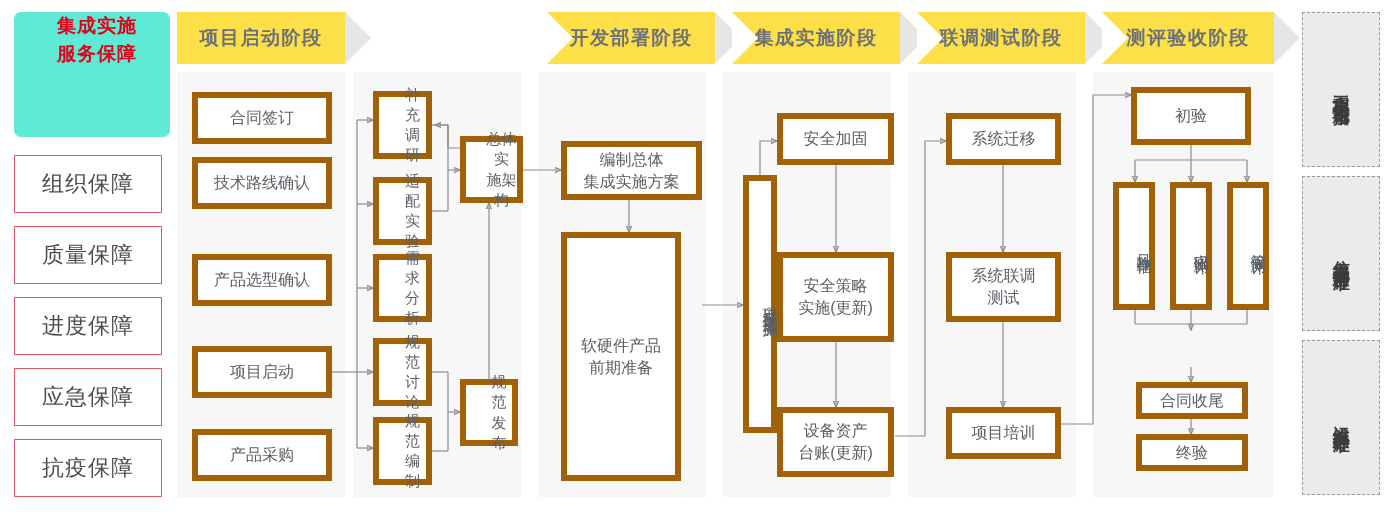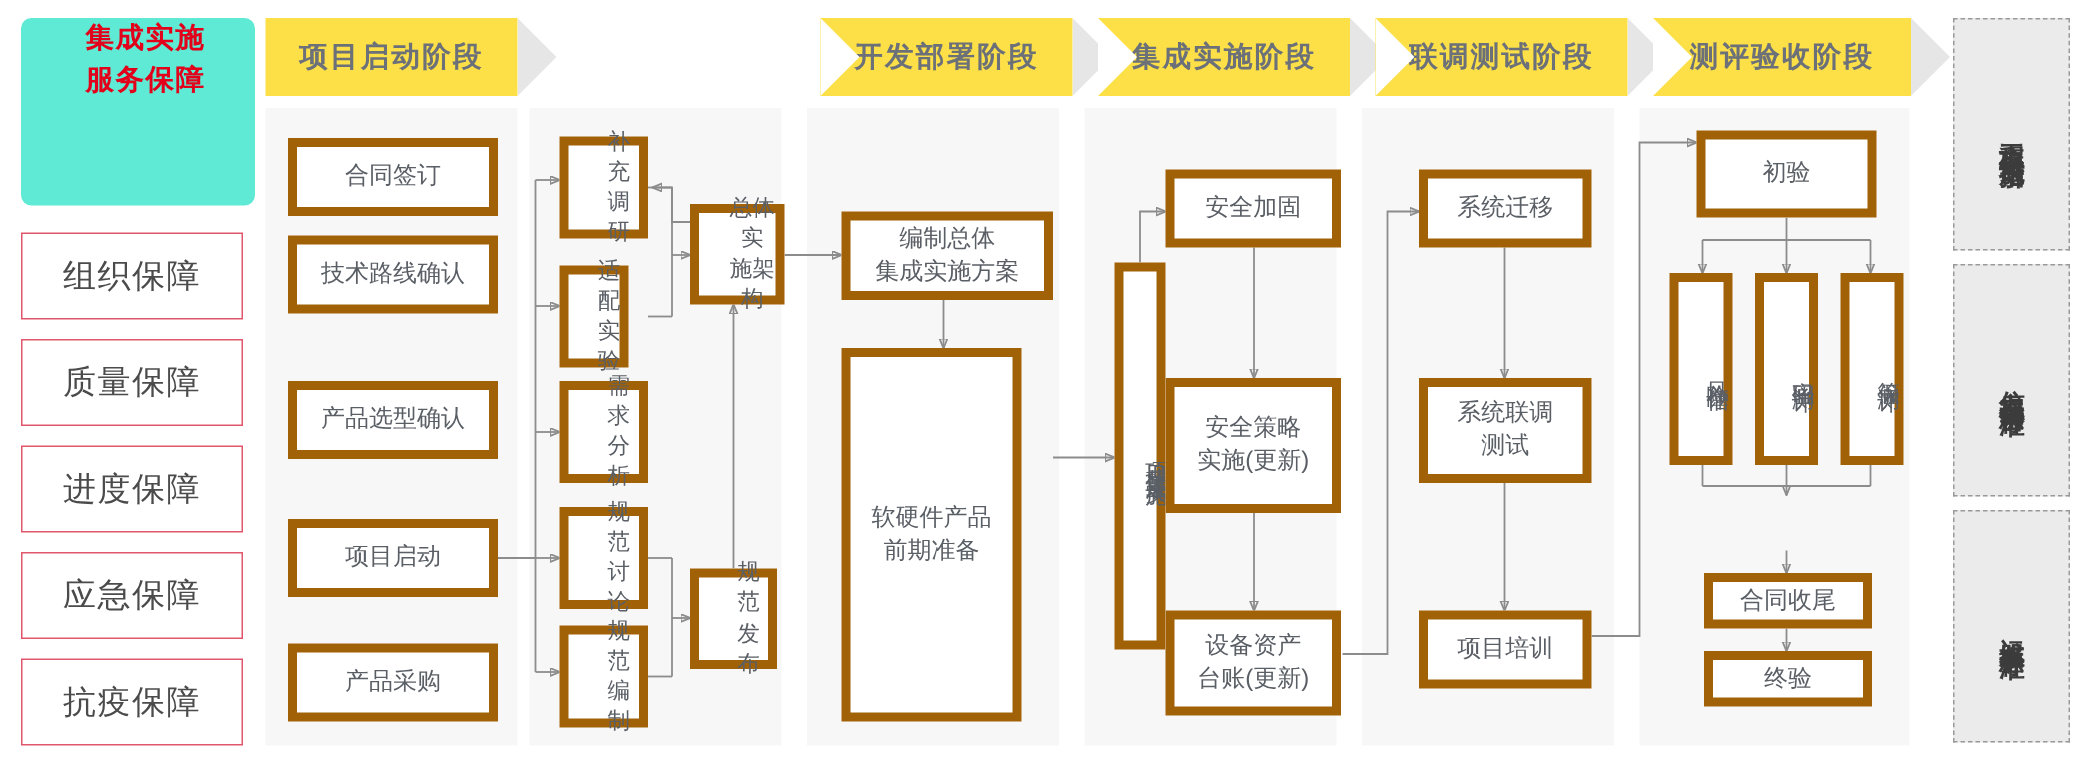--- a/index.html
+++ b/index.html
@@ -209,21 +209,21 @@
   <div class="node" style="left:192px;top:346px;width:140px;height:52px">
       <span>项目启动</span>
     </div>
   <div class="node" style="left:192px;top:429px;width:140px;height:52px">
       <span>产品采购</span>
     </div>
 
   <div class="node sm" style="left:373px;top:91px;width:59px;height:68px">
     <div><span>补充</span><br><span>调研</span></div>
   </div>
-  <div class="node sm" style="left:373px;top:177px;width:46px;height:68px">
+  <div class="node sm" style="left:373px;top:177px;width:59px;height:68px">
     <div><span>适配</span><br><span>实验</span></div>
   </div>
   <div class="node sm" style="left:373px;top:254px;width:59px;height:68px">
     <div><span>需求</span><br><span>分析</span></div>
   </div>
   <div class="node sm" style="left:373px;top:338px;width:59px;height:68px">
     <div><span>规范</span><br><span>讨论</span></div>
   </div>
   <div class="node sm" style="left:373px;top:417px;width:59px;height:68px">
     <div><span>规范</span><br><span>编制</span></div>

